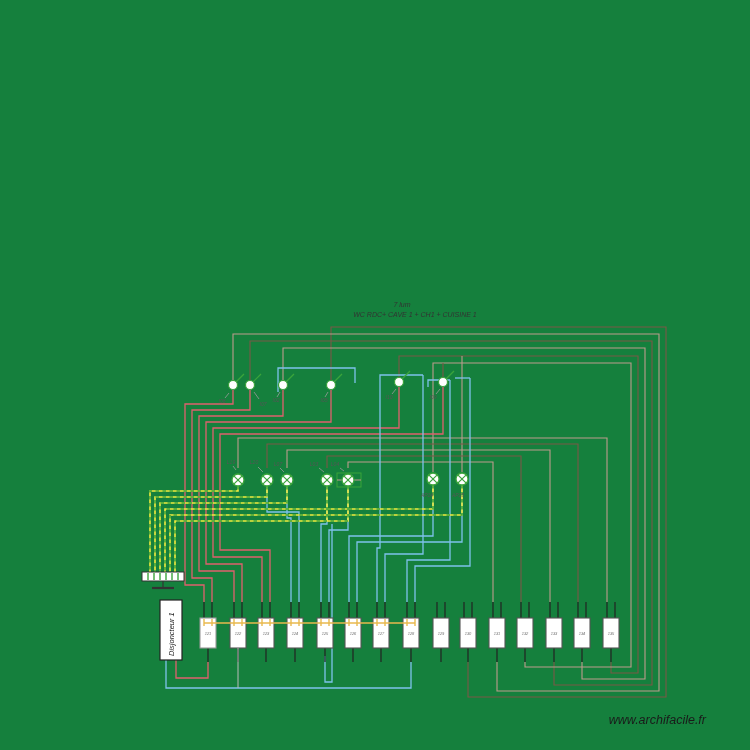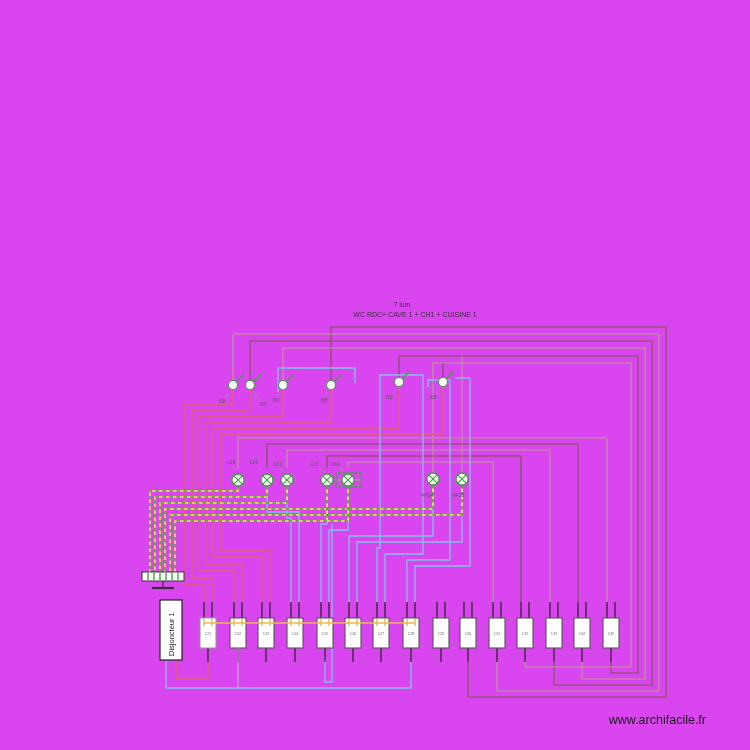--- a/index.html
+++ b/index.html
@@ -1,17 +1,17 @@
 <!DOCTYPE html>
 <html><head>
 <meta charset="utf-8">
 <style>
   html,body{margin:0;padding:0;background:#ffffff;}
-  .page{position:relative;width:750px;height:750px;background:#d946ef;overflow:hidden;
-        font-family:"Liberation Sans",sans-serif;}
+  .page{position:relative;width:750px;height:750px;background:#15803d;overflow:hidden;
+        font-family:"Liberation Sans",sans-serif;font-style:italic;}
   svg{position:absolute;left:0;top:0;}
   text{font-family:"Liberation Sans",sans-serif;fill:#333;}
   .ttl{font-size:7px;fill:#333;}
   .lbl{font-size:5px;fill:#555;}
   .mod{font-size:4px;fill:#777;}
   .wm{font-size:12.5px;fill:#1a1a1a;}
   .disj{font-size:7.5px;fill:#222;}
 </style>
 </head>
 <body>

